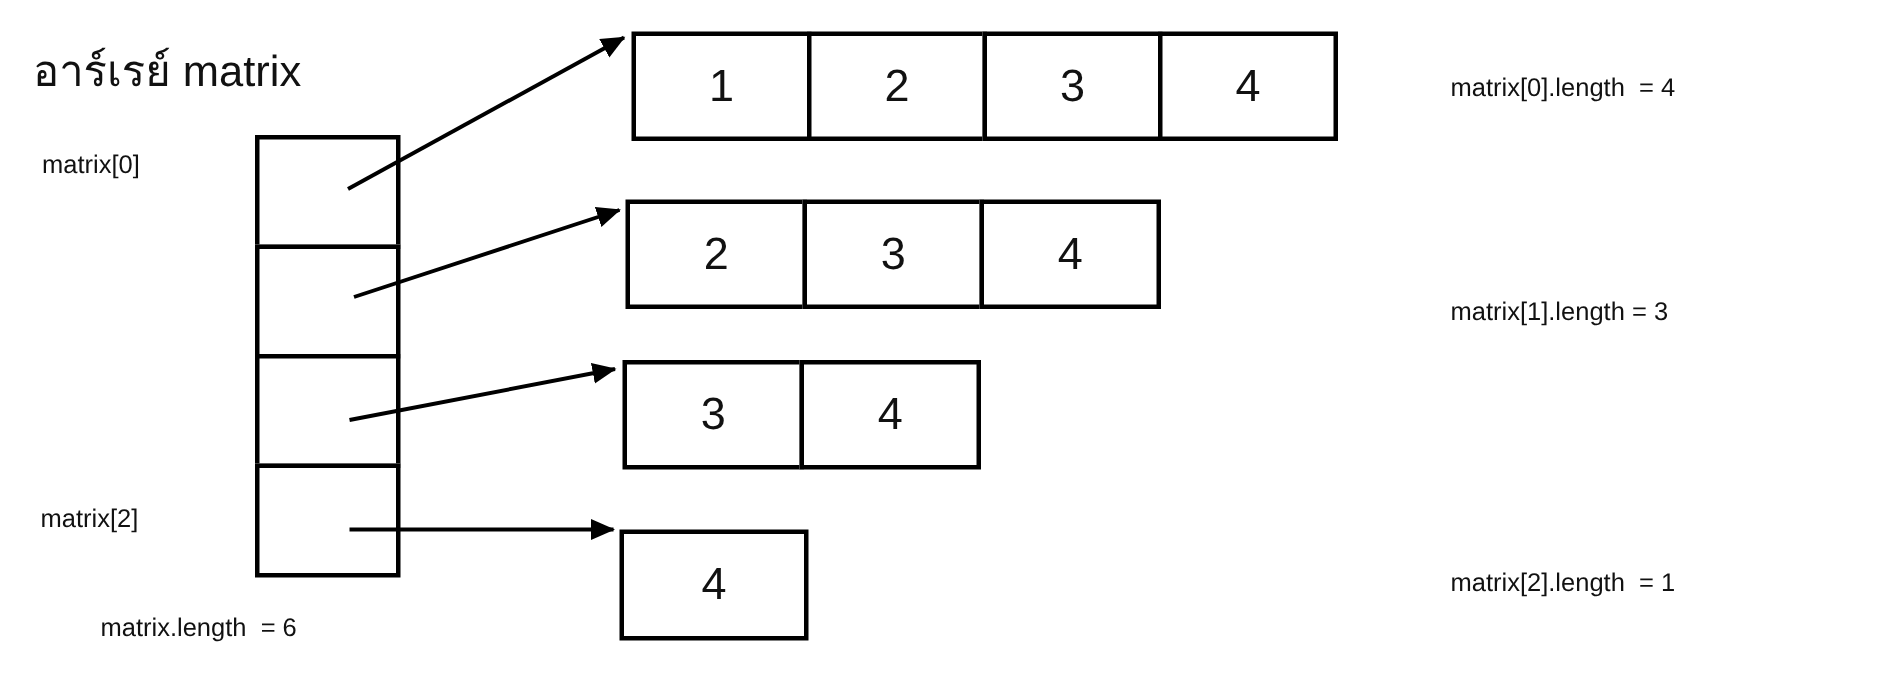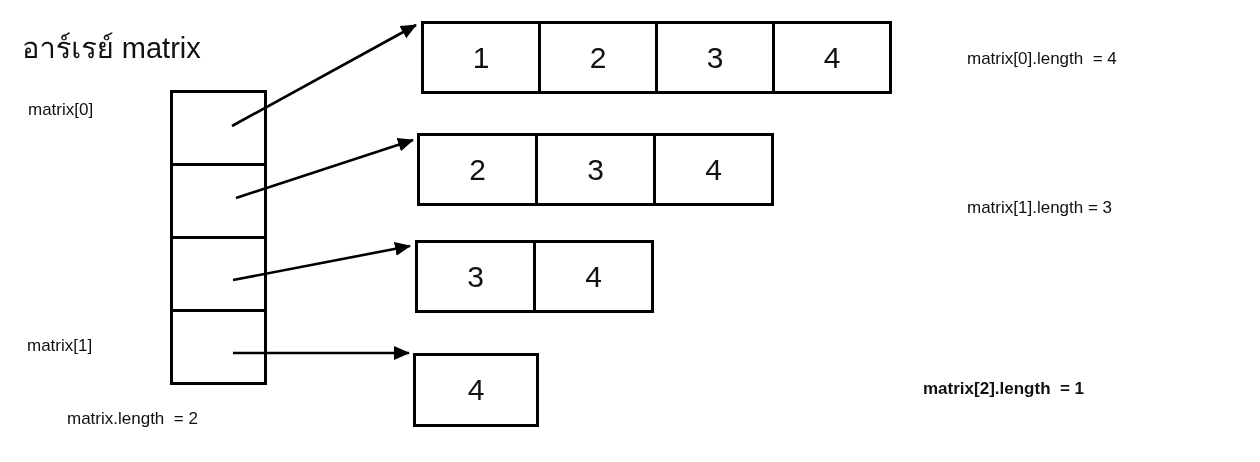--- a/index.html
+++ b/index.html
@@ -77,30 +77,30 @@
   }
 </style>
 </head>
 <body>
 
 <div class="canvas">
 
   <div class="label title" style="left:22px; top:28px;">อาร์เรย์ matrix</div>
 
   <div class="label" style="left:28px; top:94px;">matrix[0]</div>
-  <div class="label" style="left:27px; top:330px;">matrix[1]</div>
+  <div class="label" style="left:27px; top:330px;">matrix[2]</div>
 
   <div class="ptr-array">
     <div class="ptr-cell"></div>
     <div class="ptr-cell"></div>
     <div class="ptr-cell"></div>
     <div class="ptr-cell"></div>
   </div>
 
-  <div class="label" style="left:67px; top:403px;">matrix.length  = 2</div>
+  <div class="label" style="left:67px; top:403px;">matrix.length  = 6</div>
 
   <div class="row row-0" style="left:421px; top:21px;">
     <div class="cell">1</div>
     <div class="cell">2</div>
     <div class="cell">3</div>
     <div class="cell">4</div>
   </div>
 
   <div class="row row-1" style="left:417px; top:133px;">
     <div class="cell">2</div>
@@ -112,21 +112,21 @@
     <div class="cell">3</div>
     <div class="cell">4</div>
   </div>
 
   <div class="row row-3" style="left:413px; top:353px;">
     <div class="cell">4</div>
   </div>
 
   <div class="label" style="left:967px; top:43px;">matrix[0].length  = 4</div>
   <div class="label" style="left:967px; top:157px;margin-top:35px;">matrix[1].length = 3</div>
-  <div class="label" style="left:923px; top:373px;font-weight:bold;">matrix[2].length  = 1</div>
+  <div class="label" style="left:967px; top:373px;">matrix[2].length  = 1</div>
 
   <svg class="arrows" viewBox="0 0 1260 462" xmlns="http://www.w3.org/2000/svg">
     <defs>
       <marker id="ah" markerUnits="userSpaceOnUse" markerWidth="20" markerHeight="16" refX="15" refY="7" orient="auto">
         <path d="M0,0 L16,7 L0,14 Z" fill="#000000"></path>
       </marker>
     </defs>
     <line x1="232" y1="126" x2="416" y2="25" marker-end="url(#ah)"></line>
     <line x1="236" y1="198" x2="413" y2="140" marker-end="url(#ah)"></line>
     <line x1="233" y1="280" x2="410" y2="246" marker-end="url(#ah)"></line>

